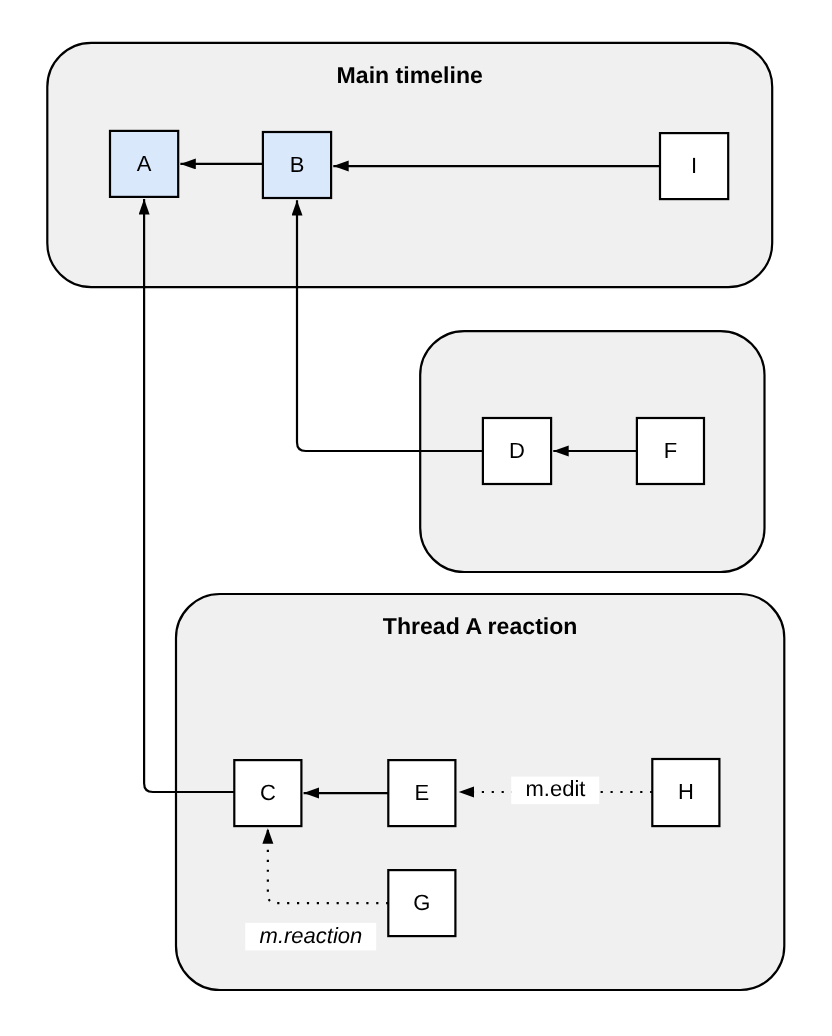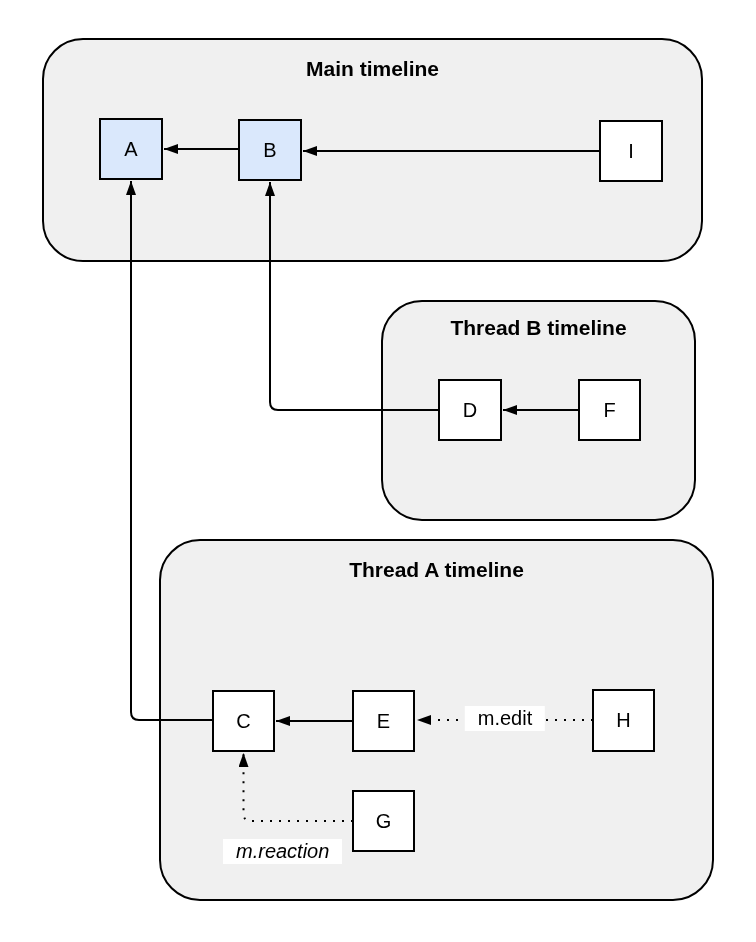--- a/index.html
+++ b/index.html
@@ -65,22 +65,21 @@
     <rect class="node-rect" x="600" y="121" width="62" height="60" fill="#ffffff"></rect>
     <rect class="node-rect" x="439" y="380" width="62" height="60" fill="#ffffff"></rect>
     <rect class="node-rect" x="579" y="380" width="61" height="60" fill="#ffffff"></rect>
     <rect class="node-rect" x="213" y="691" width="61" height="60" fill="#ffffff"></rect>
     <rect class="node-rect" x="353" y="691" width="61" height="60" fill="#ffffff"></rect>
     <rect class="node-rect" x="593" y="690" width="61" height="61" fill="#ffffff"></rect>
     <rect class="node-rect" x="353" y="791" width="61" height="60" fill="#ffffff"></rect>
   </svg>
 
   <div class="group-title" style="left:43px;top:57px;width:659px;">Main timeline</div>
-  <div class="group-title" style="left:382px;top:316px;width:313px;">Thread B timeline</div>
-  <div class="group-title" style="left:160px;top:558px;width:553px;">Thread A timeline</div>
+  <div class="group-title" style="left:160px;top:558px;width:553px;">Thread A reaction</div>
 
   <div class="node-label" style="left:100px;top:119px;width:62px;height:60px;">A</div>
   <div class="node-label" style="left:239px;top:120px;width:62px;height:60px;">B</div>
   <div class="node-label" style="left:600px;top:121px;width:62px;height:60px;">I</div>
   <div class="node-label" style="left:439px;top:380px;width:62px;height:60px;">D</div>
   <div class="node-label" style="left:579px;top:380px;width:61px;height:60px;">F</div>
   <div class="node-label" style="left:213px;top:691px;width:61px;height:60px;">C</div>
   <div class="node-label" style="left:353px;top:691px;width:61px;height:60px;">E</div>
   <div class="node-label" style="left:593px;top:690px;width:61px;height:61px;">H</div>
   <div class="node-label" style="left:353px;top:791px;width:61px;height:60px;">G</div>

